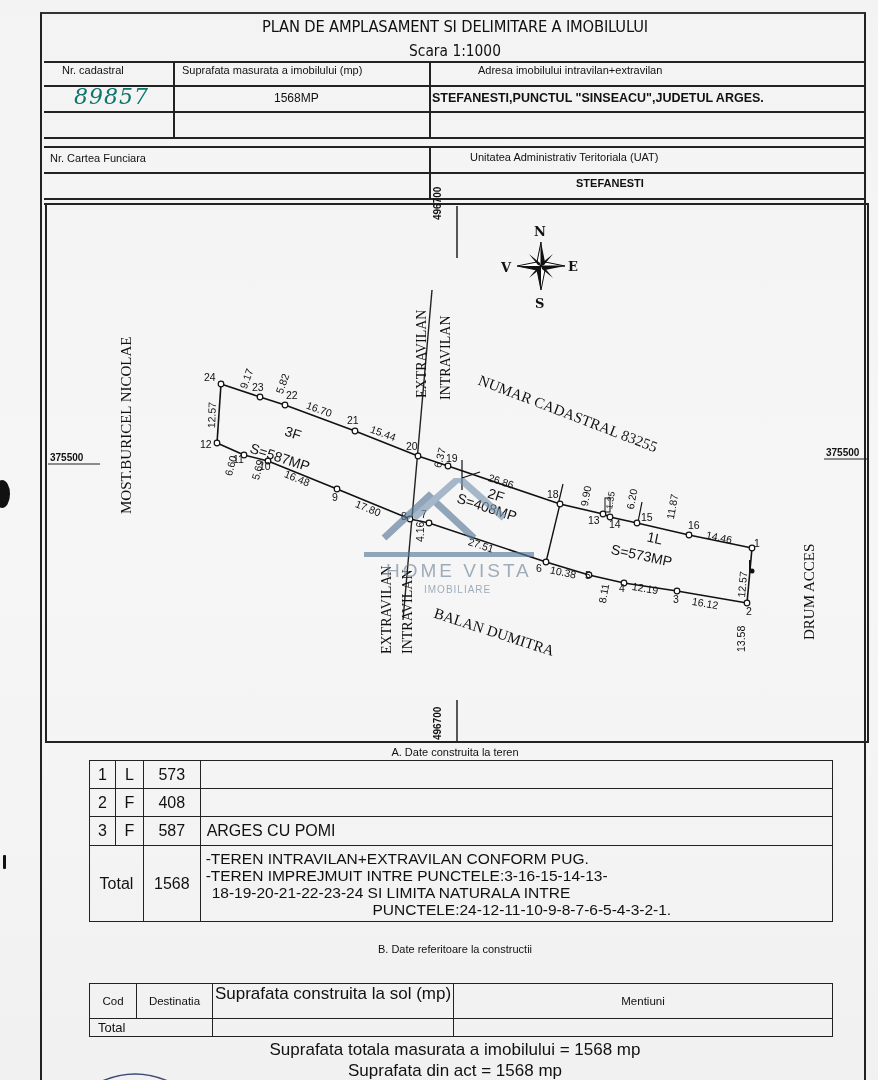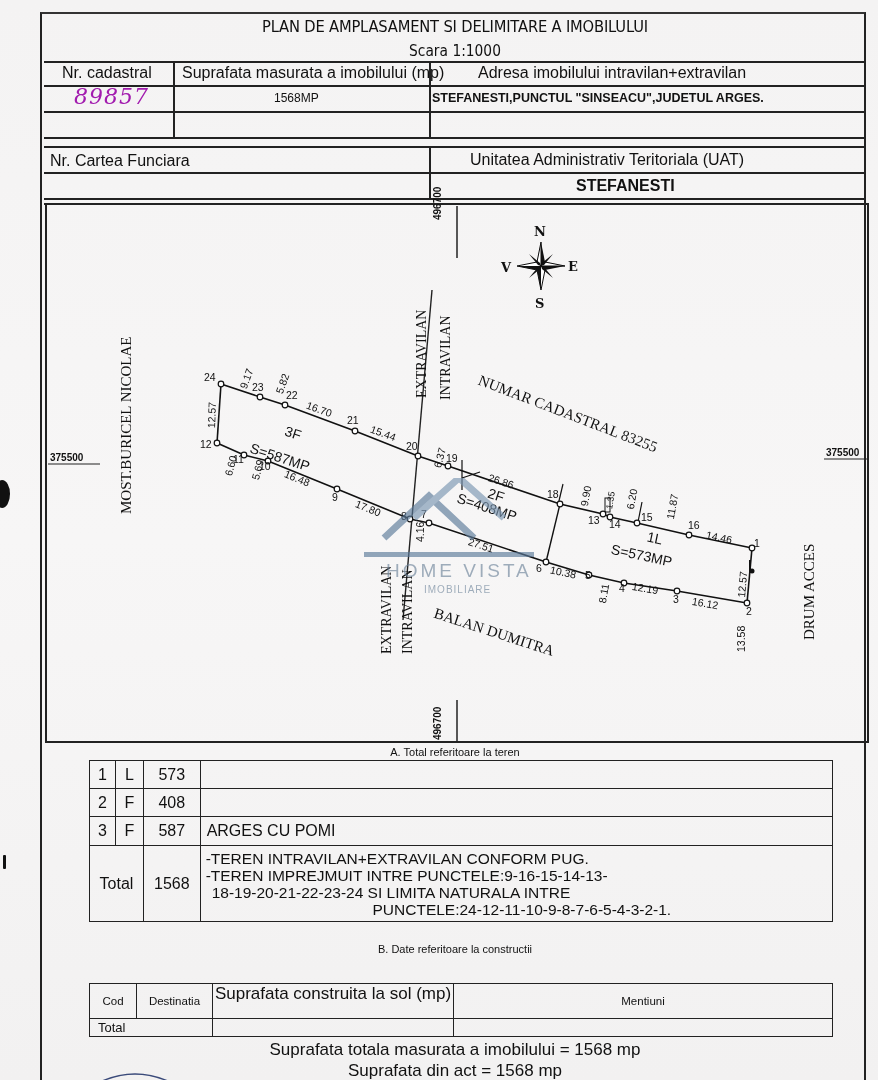--- a/index.html
+++ b/index.html
@@ -5,22 +5,22 @@
   html,body{margin:0;padding:0;}
   body{width:878px;height:1080px;overflow:hidden;background:#efeeee;position:relative;font-family:"Liberation Sans",sans-serif;color:#111;}
   .paper{position:absolute;left:0;top:0;width:878px;height:1080px;background:linear-gradient(180deg,#f4f3f3 0%,#f7f6f6 50%,#f2f1f1 100%);}
   .frame{position:absolute;left:40px;top:12px;width:826px;height:1080px;border-left:2px solid #222;border-right:2px solid #222;border-top:2px solid #333;box-sizing:border-box;}
   .abs{position:absolute;}
   .title{position:absolute;left:44px;width:822px;text-align:center;font-family:"DejaVu Sans",sans-serif;}
   .t1{top:17px;font-size:16px;letter-spacing:-0.2px;transform:scaleX(0.92);}
   .t2{top:42px;font-size:15px;transform:scaleX(0.92);}
   .hline{position:absolute;height:0;border-top:2px solid #222;}
   .vline{position:absolute;width:0;border-left:2px solid #222;}
-  .cell-text{position:absolute;font-size:16px;white-space:nowrap;transform-origin:left center;}
-  .hand{font-family:"DejaVu Serif",serif;color:#a21caf;font-size:22px;font-style:italic;letter-spacing:1px;}
+  .cell-text{position:absolute;font-size:11px;white-space:nowrap;transform-origin:left center;}
+  .hand{font-family:"DejaVu Serif",serif;color:#0f766e;font-size:22px;font-style:italic;letter-spacing:1px;}
   table.tt{position:absolute;border-collapse:collapse;}
   table.tt td{border:1.6px solid #222;padding:0;text-align:center;vertical-align:middle;}
   .sec{position:absolute;font-size:11px;text-align:center;}
   .footer{position:absolute;left:44px;width:822px;text-align:center;font-size:17px;}
   .dot{position:absolute;border-radius:50%;background:#111;}
 </style>
 </head>
 <body>
 
 <div class="paper"></div>
@@ -206,21 +206,21 @@
 <div style="position:absolute;left:364px;top:478px;width:170px;height:120px;opacity:0.65;">
   <svg width="170" height="80" viewBox="0 0 170 80" style="position:absolute;left:0;top:0;">
     <polyline points="20,60 65,18 110,60" fill="none" stroke="#5b7a9a" stroke-width="7"></polyline>
     <polyline points="50,40 95,0 140,40" fill="none" stroke="#7a96b2" stroke-width="7"></polyline>
     <rect x="0" y="74" width="170" height="5" fill="#5b7a9a"></rect>
   </svg>
   <span class="abs" style="left:22px;top:82px;font-size:19px;letter-spacing:3px;color:#6f859b;">HOME VISTA</span>
   <span class="abs" style="left:60px;top:106px;font-size:10px;letter-spacing:1px;color:#6f859b;">IMOBILIARE</span>
 </div>
 
-<div class="sec" style="left:44px;width:822px;top:746px;">A. Total referitoare la teren</div>
+<div class="sec" style="left:44px;width:822px;top:746px;">A. Date construita la teren</div>
 <table class="tt" style="left:89px;top:760px;width:744px;">
   <tbody>
   <tr style="height:28px;font-size:16px;">
     <td>1</td>
     <td>L</td>
     <td>573</td>
     <td style="text-align:left;padding-left:6px;"></td>
   </tr>
   <tr style="height:28px;font-size:16px;">
     <td>2</td>
@@ -232,21 +232,21 @@
     <td>3</td>
     <td>F</td>
     <td>587</td>
     <td style="text-align:left;padding-left:6px;">ARGES CU POMI</td>
   </tr>
   <tr style="height:76px;font-size:16px;">
     <td colspan="2">Total</td>
     <td>1568</td>
     <td style="text-align:left;padding-left:5px;font-size:15.5px;line-height:17px;">
       <div>-TEREN INTRAVILAN+EXTRAVILAN CONFORM PUG.</div>
-      <div>-TEREN IMPREJMUIT INTRE PUNCTELE:9-16-15-14-13-</div>
+      <div>-TEREN IMPREJMUIT INTRE PUNCTELE:3-16-15-14-13-</div>
       <div style="padding-left:6px;">18-19-20-21-22-23-24 SI LIMITA NATURALA INTRE</div>
       <div style="padding-left:6px;text-align:center;">PUNCTELE:24-12-11-10-9-8-7-6-5-4-3-2-1.</div>
     </td>
   </tr>
 </tbody>
   </table>
 
 <div class="sec" style="left:44px;width:822px;top:943px;">B. Date referitoare la constructii</div>
 <table class="tt" style="left:89px;top:983px;width:744px;">
   <tbody>

